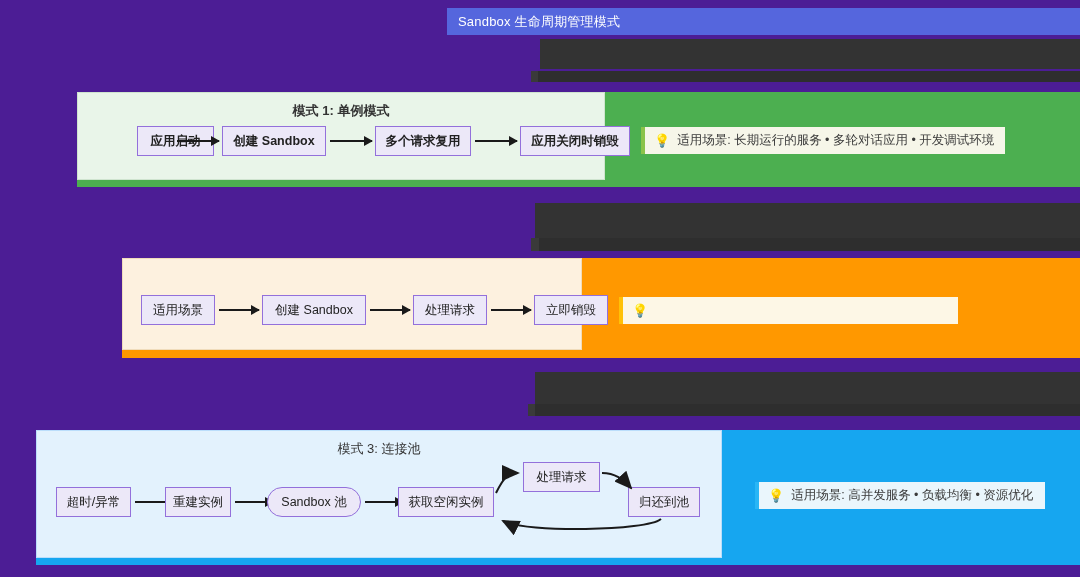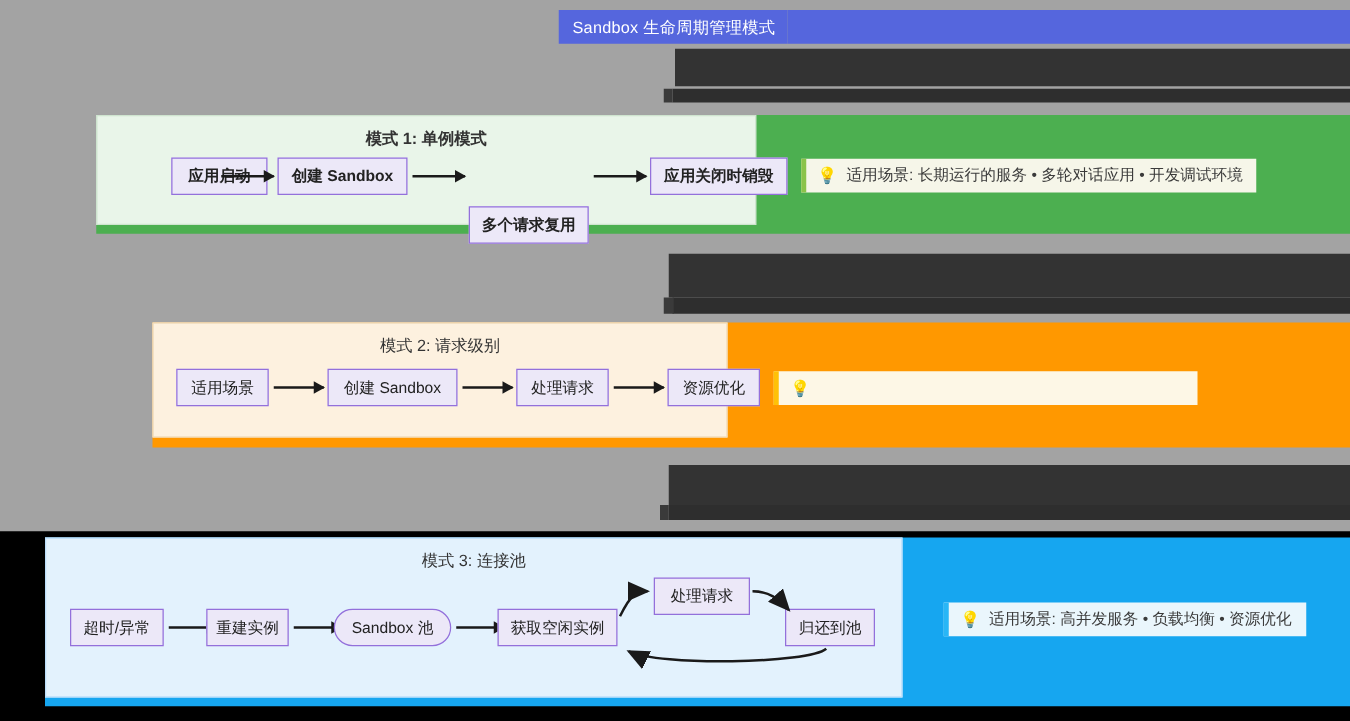--- a/index.html
+++ b/index.html
@@ -2,21 +2,21 @@
 <html><head>
 <meta charset="utf-8">
 <style>
   * { box-sizing: border-box; margin: 0; padding: 0; }
   html, body {
     width: 1080px; height: 577px;
     background: #000;
     font-family: "Liberation Sans", "DejaVu Sans", sans-serif;
     overflow: hidden;
   }
-  #stage { position: relative; width: 1080px; height: 425px; background: #a3a3a3; padding-left: 36px; }
+  #stage { position: relative; width: 1080px; height: 577px; background: #4c1d95; padding-left: 36px; }
 
   
   .title-chip {
     position: absolute; left: 447px; top: 8px;
     width: 183px; height: 27px;
     background: #5566dd;
     color: #ffffff;
     font-size: 13px;
     line-height: 27px;
     padding-left: 11px;
@@ -119,46 +119,45 @@
 
   <div class="panel panel-green" style="left:77px; top:92px; width:528px; height:88px;">
     <div class="panel-title">模式 1: 单例模式</div>
 
     <div class="node" style="left:35px; top:33px; width:77px;margin-left:24px;">应用启动</div>
     <div class="arrow" style="left:99px; top:47px; width:42px;"></div>
 
     <div class="node" style="left:144px; top:33px; width:104px;">创建 Sandbox</div>
     <div class="arrow" style="left:252px; top:47px; width:42px;"></div>
 
-    <div class="node" style="left:297px; top:33px; width:96px;margin-top:39px;">多个请求复用</div>
+    <div class="node" style="left:297px; top:33px; width:96px;">多个请求复用</div>
     <div class="arrow" style="left:397px; top:47px; width:42px;"></div>
 
     <div class="node" style="left:442px; top:33px; width:110px;">应用关闭时销毁</div>
   </div>
 
   <div class="notice notice-green" style="left:641px; top:127px; width:364px;">
     <span class="bulb">💡</span>
     <span>适用场景: 长期运行的服务 • 多轮对话应用 • 开发调试环境</span>
   </div>
 
   <div class="strip strip-orange" style="left:122px; top:258px; width:958px; height:100px;"></div>
 
   <div class="panel panel-orange" style="left:122px; top:258px; width:460px; height:92px;">
-    <div class="panel-title">模式 2: 请求级别</div>
 
     <div class="node" style="left:18px; top:36px; width:74px;">适用场景</div>
     <div class="arrow" style="left:96px; top:50px; width:40px;"></div>
 
     <div class="node" style="left:139px; top:36px; width:104px;">创建 Sandbox</div>
     <div class="arrow" style="left:247px; top:50px; width:40px;"></div>
 
     <div class="node" style="left:290px; top:36px; width:74px;">处理请求</div>
     <div class="arrow" style="left:368px; top:50px; width:40px;"></div>
 
-    <div class="node" style="left:411px; top:36px; width:74px;">资源优化</div>
+    <div class="node" style="left:411px; top:36px; width:74px;">立即销毁</div>
   </div>
 
   <div class="notice notice-orange" style="left:619px; top:297px; width:339px;">
     <span class="bulb">💡</span>
   </div>
 
   <div class="strip strip-blue" style="left:36px; top:430px; width:1044px; height:135px;"></div>
 
   <div class="panel panel-blue" style="left:36px; top:430px; width:686px; height:128px;">
     <div class="panel-title">模式 3: 连接池</div>

